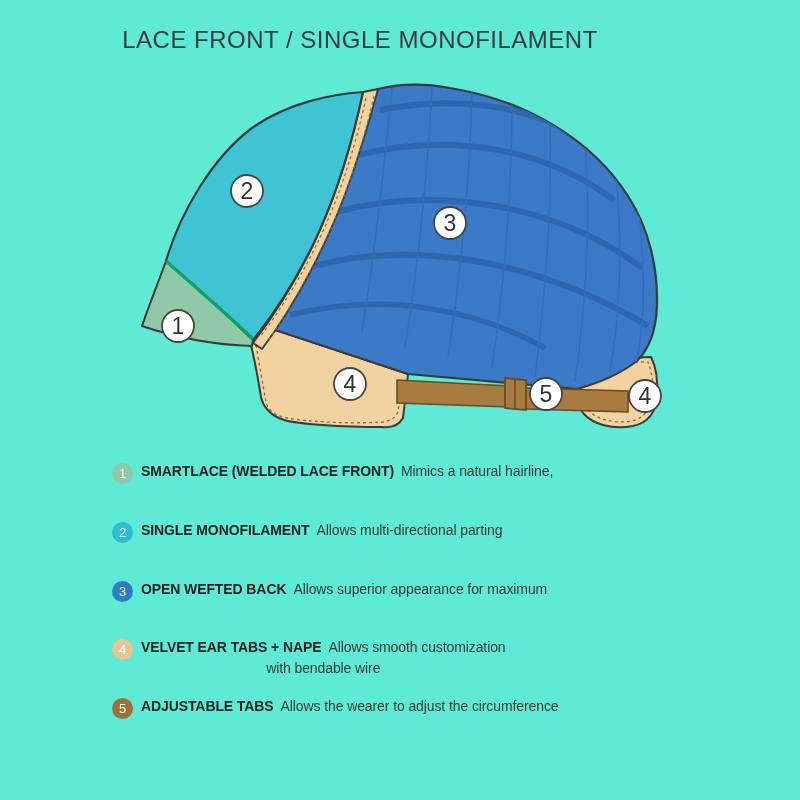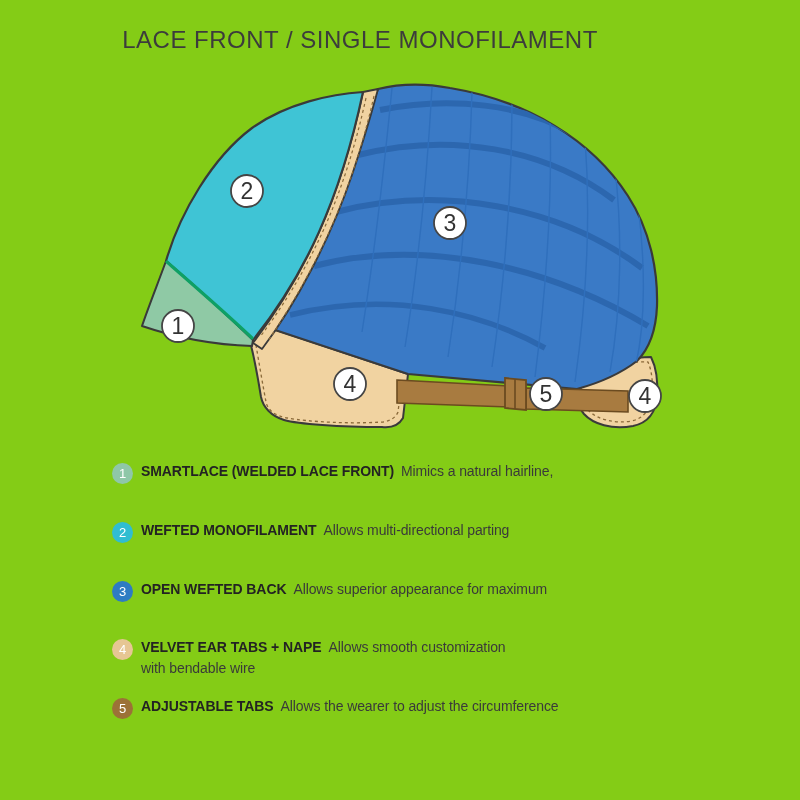--- a/index.html
+++ b/index.html
@@ -1,33 +1,33 @@
 <!DOCTYPE html>
 <html><head>
 <meta charset="utf-8">
 <style>
   html,body{margin:0;padding:0;}
   body{font-family:"Liberation Sans", sans-serif; background:#ffffff;}
-  .page{position:relative;width:800px;height:800px;background:#84cc16;overflow:hidden;}
+  .page{position:relative;width:800px;height:800px;background:#5eead4;overflow:hidden;}
   .title{
     position:absolute;top:26px;left:-40px;width:800px;
     text-align:center;font-size:24px;font-weight:400;letter-spacing:.5px;
     color:#3c3c3c;
   }
   .diagram-svg{position:absolute;left:0;top:0;width:800px;height:800px;}
   .legend{position:absolute;left:112px;top:0;width:620px;}
   .legend-item{position:absolute;display:flex;align-items:flex-start;gap:8px;}
   .lnum{
     flex:none;width:21px;height:21px;border-radius:50%;
     color:#ffffff;font-size:13px;line-height:21px;text-align:center;
     margin-top:2px;font-weight:400;
   }
   .ltext{
     font-size:14px;line-height:20.5px;color:#3a3a3a;
-    letter-spacing:-0.1px;white-space:pre-wrap;
+    letter-spacing:-0.1px;white-space:pre-wrap;text-align:center;
   }
   .lterm{font-weight:bold;color:#232323;}
   .lgap{display:inline-block;width:7px;}
 </style>
 </head>
 <body>
 
 <div class="page">
 
   <div class="title">LACE FRONT / SINGLE MONOFILAMENT</div>
@@ -128,21 +128,21 @@
 
   <div class="legend">
 
     <div class="legend-item" style="top:461px">
       <span class="lnum" style="background: rgb(143, 199, 168);">1</span>
       <div class="ltext"><span class="lterm">SMARTLACE (WELDED LACE FRONT)</span><span class="lgap"></span><span>Mimics a natural hairline,</span><br></div>
     </div>
 
     <div class="legend-item" style="top:520px">
       <span class="lnum" style="background: rgb(48, 189, 209);">2</span>
-      <div class="ltext"><span class="lterm">WEFTED MONOFILAMENT</span><span class="lgap"></span><span>Allows multi-directional parting</span><br></div>
+      <div class="ltext"><span class="lterm">SINGLE MONOFILAMENT</span><span class="lgap"></span><span>Allows multi-directional parting</span><br></div>
     </div>
 
     <div class="legend-item" style="top:579px">
       <span class="lnum" style="background: rgb(46, 124, 195);">3</span>
       <div class="ltext"><span class="lterm">OPEN WEFTED BACK</span><span class="lgap"></span><span>Allows superior appearance for maximum</span><br></div>
     </div>
 
     <div class="legend-item" style="top:637px">
       <span class="lnum" style="background: rgb(230, 198, 147);">4</span>
       <div class="ltext"><span class="lterm">VELVET EAR TABS + NAPE</span><span class="lgap"></span><span>Allows smooth customization</span><br><span>with bendable wire</span></div>

